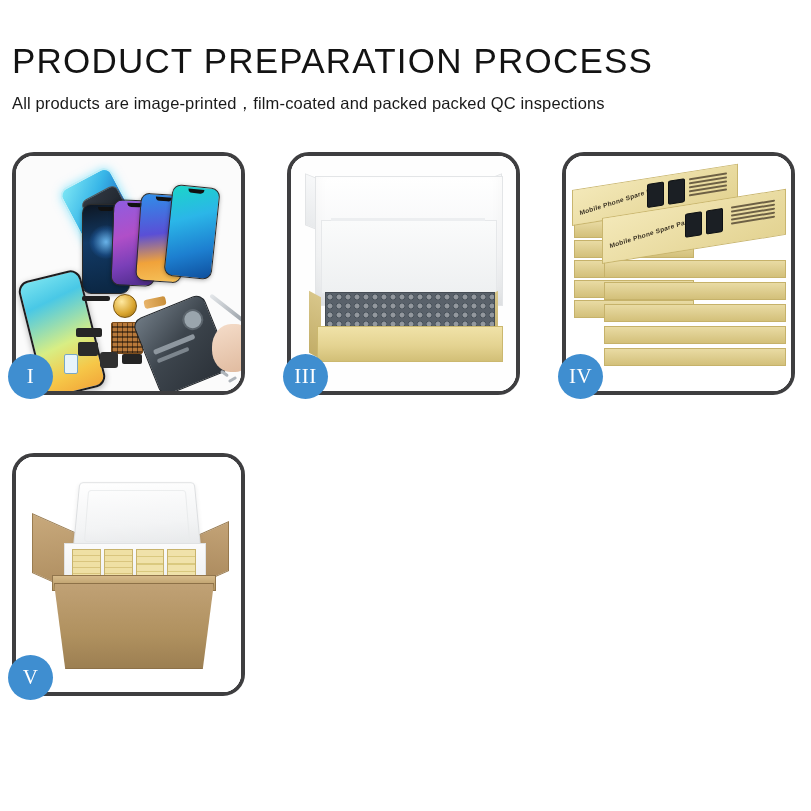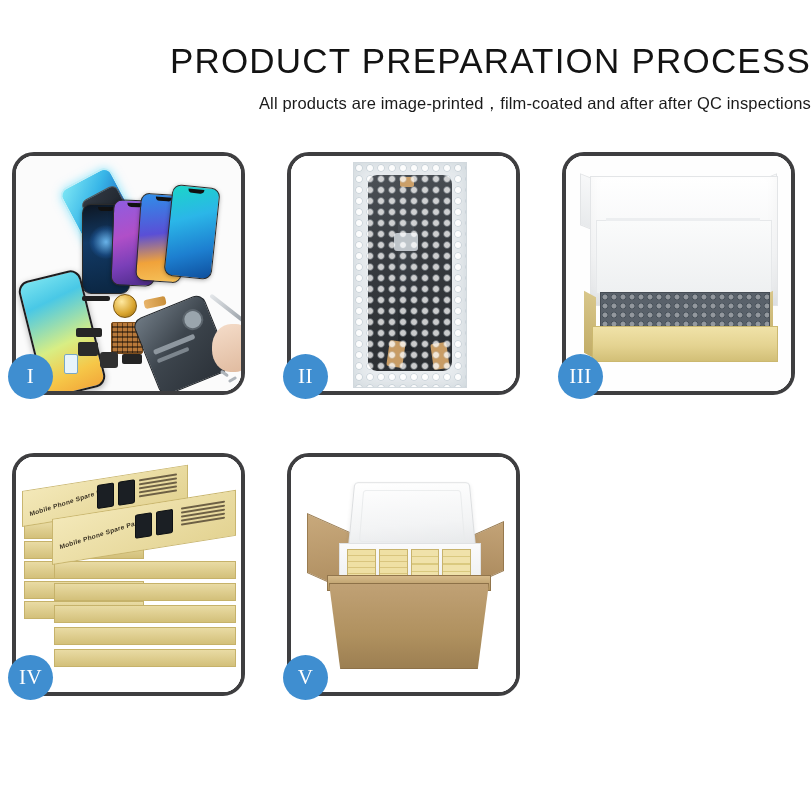--- a/index.html
+++ b/index.html
@@ -10,22 +10,23 @@
   body {
     width: 811px;
     height: 811px;
     font-family: "Liberation Sans", sans-serif;
     overflow: hidden;
     position: relative;
   }
 
   
   .header {
-    text-align: right;
+    text-align: left;
     padding-top: 43px;
+    margin-left: 12px;
   }
   .title {
     font-family: "Liberation Sans", sans-serif;
     font-size: 35px;
     font-weight: 400;
     letter-spacing: 1.2px;
     color: #131313;
     line-height: 1;
     margin: 0;
     white-space: nowrap;
@@ -393,21 +394,21 @@
   .tape2 {
     position:absolute; left:58px; top:156px; width:17px; height:20px;
     background:#b1906a; border:1px solid #9b7d57; transform: rotate(4deg);
   }
 </style>
 </head>
 <body>
 
 <div class="header">
   <h1 class="title">PRODUCT PREPARATION PROCESS</h1>
-  <p class="subtitle">All products are image-printed，film-coated and after after QC inspections</p>
+  <p class="subtitle">All products are image-printed，film-coated and packed packed QC inspections</p>
 </div>
 
 <div class="grid">
 
   <div class="panel p1">
     <div class="panel-inner">
       <div class="stage">
         <div class="film-glass"></div>
         <div class="film-glass2"></div>
 
@@ -446,36 +447,20 @@
         </div>
         <div class="tweezer"></div>
         <div class="hand"></div>
         <div class="screw1"></div>
         <div class="screw2"></div>
       </div>
     </div>
     <div class="badge">I</div>
   </div>
 
-  <div class="panel p2">
-    <div class="panel-inner">
-      <div class="stage">
-        <div class="bubble-bag">
-          <div class="bag-screen"></div>
-          <div class="bag-flex"></div>
-          <div class="bag-conn"></div>
-          <div class="bag-tape1"></div>
-          <div class="bag-tape2"></div>
-          <div class="bag-tape3"></div>
-          <div class="bubble-overlay"></div>
-        </div>
-      </div>
-    </div>
-    <div class="badge">II</div>
-  </div>
 
   <div class="panel p3">
     <div class="panel-inner">
       <div class="stage">
         <div class="lid-flapL"></div>
         <div class="lid-flapR"></div>
         <div class="lid-back"></div>
         <div class="foam-white"></div>
         <div class="lid-fold"></div>
         <div class="tray-sideL"></div>

